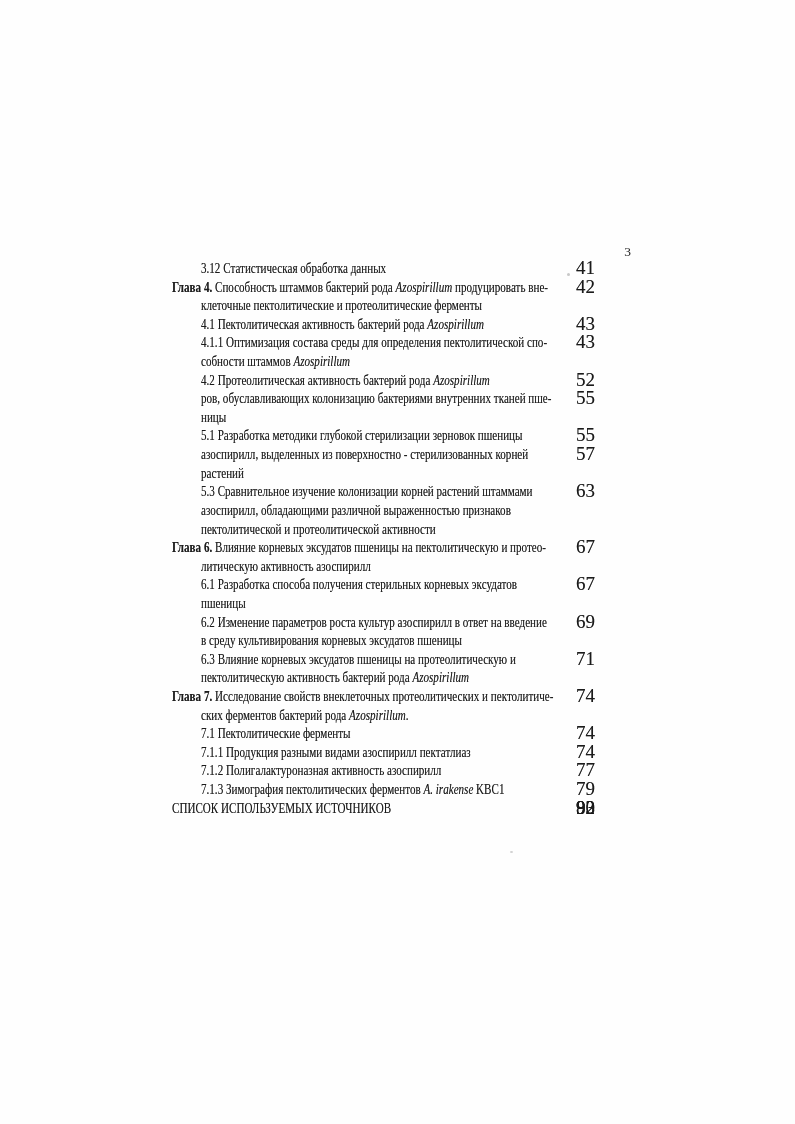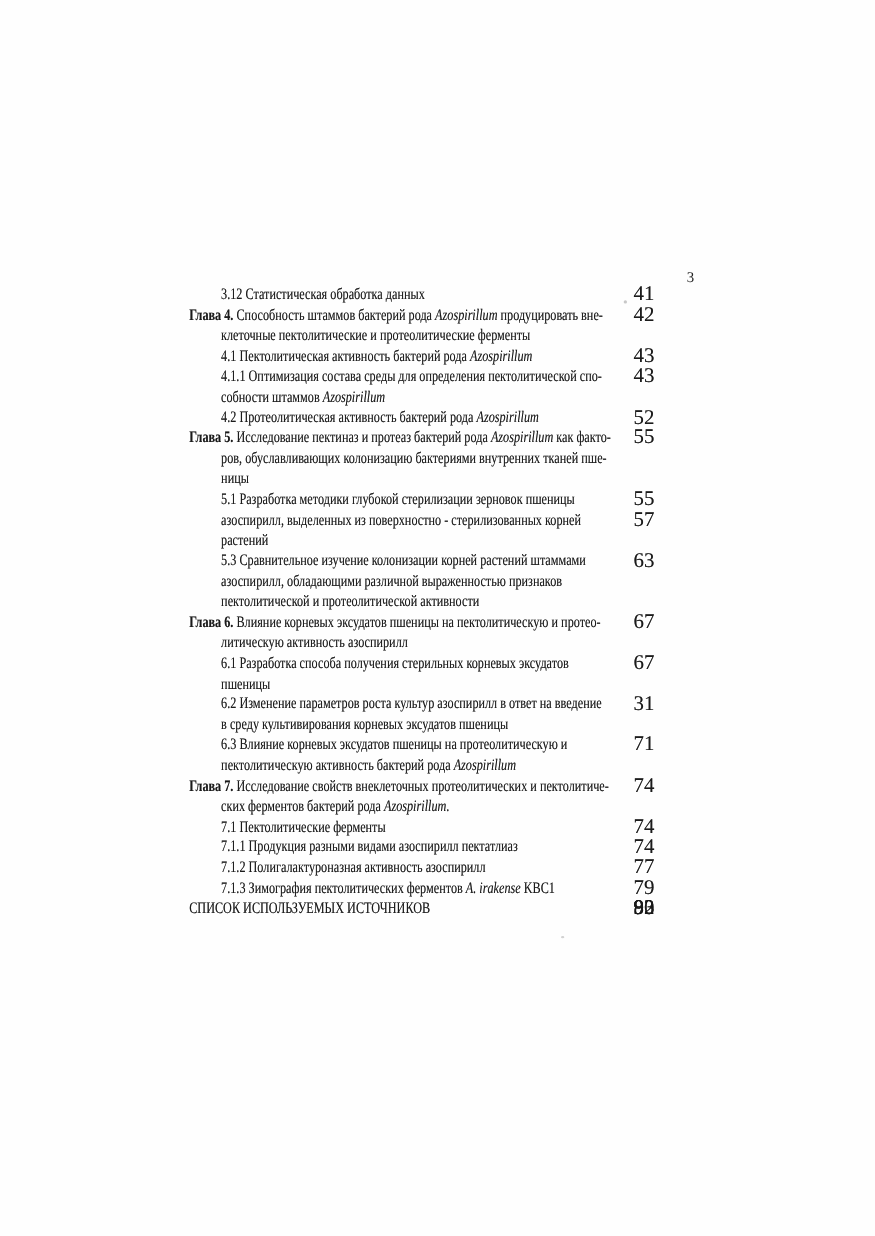--- a/index.html
+++ b/index.html
@@ -67,21 +67,20 @@
         <div class="pg">43</div>
       </div>
       <div class="entry">
         <div class="txt">
           <div class="line ind"><span class="scale"><span>4.2 Протеолитическая активность бактерий рода </span><span class="i">Azospirillum</span></span></div>
         </div>
         <div class="pg">52</div>
       </div>
       <div class="entry">
         <div class="txt">
-          <div class="line"><span class="scale"><span class="b">Глава 5.</span><span> Исследование пектиназ и протеаз бактерий рода </span><span class="i">Azospirillum</span><span> как факто-</span></span></div>
           <div class="line ind"><span class="scale"><span>ров, обуславливающих колонизацию бактериями внутренних тканей пше-</span></span></div>
           <div class="line ind"><span class="scale"><span>ницы</span></span></div>
         </div>
         <div class="pg">55</div>
       </div>
       <div class="entry">
         <div class="txt">
           <div class="line ind"><span class="scale"><span>5.1 Разработка методики глубокой стерилизации зерновок пшеницы</span></span></div>
         </div>
         <div class="pg">55</div>
@@ -113,21 +112,21 @@
           <div class="line ind"><span class="scale"><span>6.1 Разработка способа получения стерильных корневых эксудатов</span></span></div>
           <div class="line ind"><span class="scale"><span>пшеницы</span></span></div>
         </div>
         <div class="pg">67</div>
       </div>
       <div class="entry">
         <div class="txt">
           <div class="line ind"><span class="scale"><span>6.2 Изменение параметров роста культур азоспирилл в ответ на введение</span></span></div>
           <div class="line ind"><span class="scale"><span>в среду культивирования корневых эксудатов пшеницы</span></span></div>
         </div>
-        <div class="pg">31</div>
+        <div class="pg">69</div>
       </div>
       <div class="entry">
         <div class="txt">
           <div class="line ind"><span class="scale"><span>6.3 Влияние корневых эксудатов пшеницы на протеолитическую и</span></span></div>
           <div class="line ind"><span class="scale"><span>пектолитическую активность бактерий рода </span><span class="i">Azospirillum</span></span></div>
         </div>
         <div class="pg">71</div>
       </div>
       <div class="entry">
         <div class="txt">

